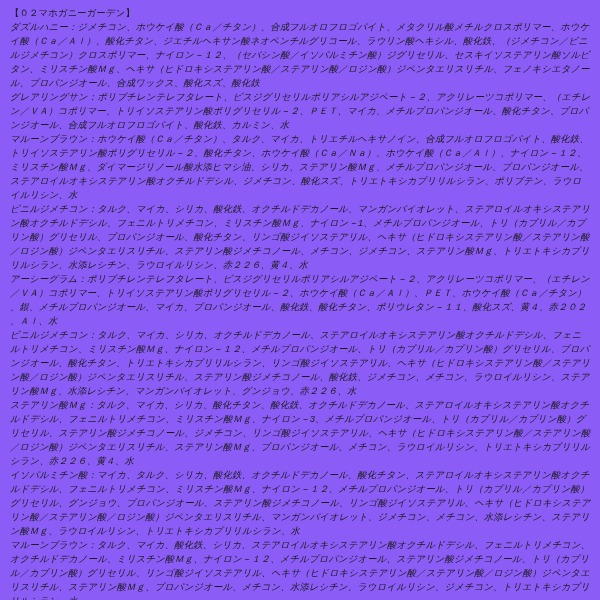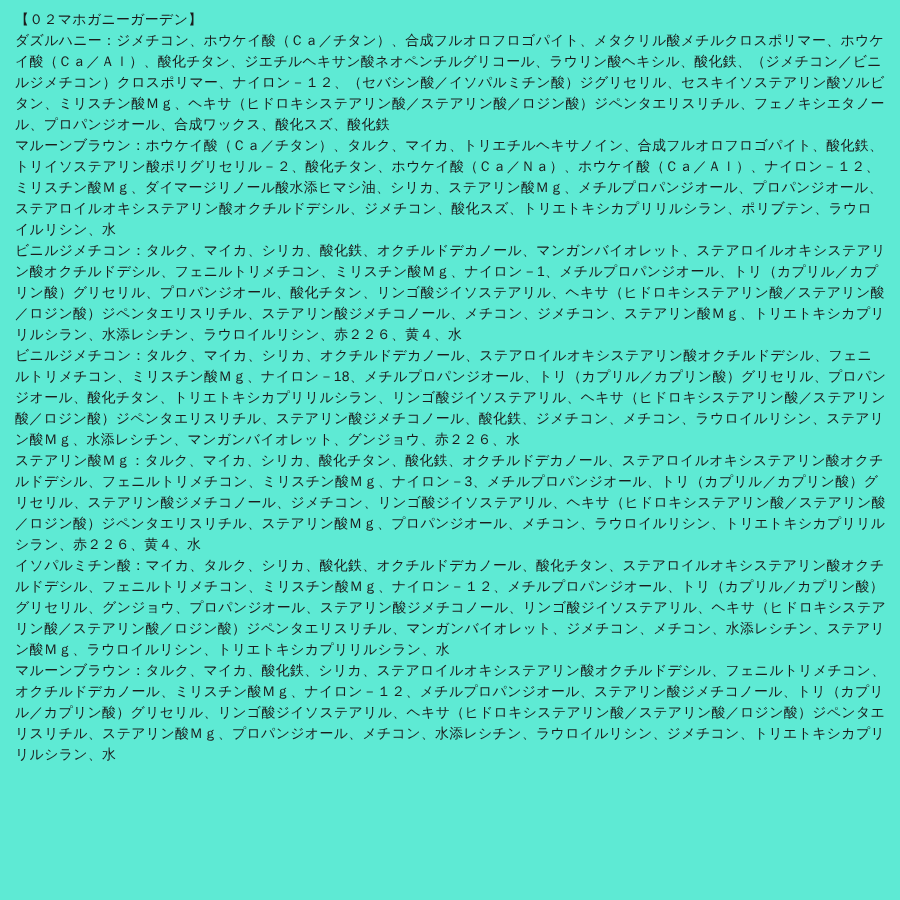--- a/index.html
+++ b/index.html
@@ -5,55 +5,57 @@
   * { margin: 0; padding: 0; box-sizing: border-box; }
   html, body {
     width: 600px;
     height: 600px;
     background: #ffffff;
     overflow: hidden;
   }
   .page {
     width: 600px;
     height: 600px;
-    background: #5eead4;
+    background: #8b5cf6;
     padding: 6px 9px 0 10px;
     font-family: "Liberation Sans", "DejaVu Sans", sans-serif;
     color: #1c1c1c;
     font-size: 9.3px;
     line-height: 14px;
     letter-spacing: 0.2px;
     text-align: left;
   }
   .doc-title {
     font-weight: normal;
     white-space: nowrap;
   }
   .entry {
     word-break: break-all;
     line-break: anywhere;
     overflow-wrap: anywhere;
   }
-  .entry span { display: inline; }
+  .entry span { display: inline; font-style: italic; }
 </style>
 </head>
 <body>
 
 <div class="page">
   <div class="doc-title">【０２マホガニーガーデン】</div>
 
   <p class="entry"><span>ダズルハニー</span><span>：</span><span>ジメチコン、ホウケイ酸（Ｃａ／チタン）、合成フルオロフロゴパイト、メタクリル酸メチルクロスポリマー、ホウケイ酸（Ｃａ／Ａｌ）、酸化チタン、ジエチルヘキサン酸ネオペンチルグリコール、ラウリン酸ヘキシル、酸化鉄、（ジメチコン／ビニルジメチコン）クロスポリマー、ナイロン－１２、（セバシン酸／イソパルミチン酸）ジグリセリル、セスキイソステアリン酸ソルビタン、ミリスチン酸Ｍｇ、ヘキサ（ヒドロキシステアリン酸／ステアリン酸／ロジン酸）ジペンタエリスリチル、フェノキシエタノール、プロパンジオール、合成ワックス、酸化スズ、酸化鉄</span></p>
 
+  <p class="entry"><span>グレアリングサン</span><span>：</span><span>ポリブチレンテレフタレート、ビスジグリセリルポリアシルアジペート－２、アクリレーツコポリマー、（エチレン／ＶＡ）コポリマー、トリイソステアリン酸ポリグリセリル－２、ＰＥＴ、マイカ、メチルプロパンジオール、酸化チタン、プロパンジオール、合成フルオロフロゴパイト、酸化鉄、カルミン、水</span></p>
 
   <p class="entry"><span>マルーンブラウン</span><span>：</span><span>ホウケイ酸（Ｃａ／チタン）、タルク、マイカ、トリエチルヘキサノイン、合成フルオロフロゴパイト、酸化鉄、トリイソステアリン酸ポリグリセリル－２、酸化チタン、ホウケイ酸（Ｃａ／Ｎａ）、ホウケイ酸（Ｃａ／Ａｌ）、ナイロン－１２、ミリスチン酸Ｍｇ、ダイマージリノール酸水添ヒマシ油、シリカ、ステアリン酸Ｍｇ、メチルプロパンジオール、プロパンジオール、ステアロイルオキシステアリン酸オクチルドデシル、ジメチコン、酸化スズ、トリエトキシカプリリルシラン、ポリブテン、ラウロイルリシン、水</span></p>
 
   <p class="entry"><span>ビニルジメチコン</span><span>：</span><span>タルク、マイカ、シリカ、酸化鉄、オクチルドデカノール、マンガンバイオレット、ステアロイルオキシステアリン酸オクチルドデシル、フェニルトリメチコン、ミリスチン酸Ｍｇ、ナイロン－1、メチルプロパンジオール、トリ（カプリル／カプリン酸）グリセリル、プロパンジオール、酸化チタン、リンゴ酸ジイソステアリル、ヘキサ（ヒドロキシステアリン酸／ステアリン酸／ロジン酸）ジペンタエリスリチル、ステアリン酸ジメチコノール、メチコン、ジメチコン、ステアリン酸Ｍｇ、トリエトキシカプリリルシラン、水添レシチン、ラウロイルリシン、赤２２６、黄４、水</span></p>
 
+  <p class="entry"><span>アーシーグラム</span><span>：</span><span>ポリブチレンテレフタレート、ビスジグリセリルポリアシルアジペート－２、アクリレーツコポリマー、（エチレン／ＶＡ）コポリマー、トリイソステアリン酸ポリグリセリル－２、ホウケイ酸（Ｃａ／Ａｌ）、ＰＥＴ、ホウケイ酸（Ｃａ／チタン）、銀、メチルプロパンジオール、マイカ、プロパンジオール、酸化鉄、酸化チタン、ポリウレタン－１１、酸化スズ、黄４、赤２０２、Ａｌ、水</span></p>
 
-  <p class="entry"><span>ビニルジメチコン</span><span>：</span><span>タルク、マイカ、シリカ、オクチルドデカノール、ステアロイルオキシステアリン酸オクチルドデシル、フェニルトリメチコン、ミリスチン酸Ｍｇ、ナイロン－18、メチルプロパンジオール、トリ（カプリル／カプリン酸）グリセリル、プロパンジオール、酸化チタン、トリエトキシカプリリルシラン、リンゴ酸ジイソステアリル、ヘキサ（ヒドロキシステアリン酸／ステアリン酸／ロジン酸）ジペンタエリスリチル、ステアリン酸ジメチコノール、酸化鉄、ジメチコン、メチコン、ラウロイルリシン、ステアリン酸Ｍｇ、水添レシチン、マンガンバイオレット、グンジョウ、赤２２６、水</span></p>
+  <p class="entry"><span>ビニルジメチコン</span><span>：</span><span>タルク、マイカ、シリカ、オクチルドデカノール、ステアロイルオキシステアリン酸オクチルドデシル、フェニルトリメチコン、ミリスチン酸Ｍｇ、ナイロン－１２、メチルプロパンジオール、トリ（カプリル／カプリン酸）グリセリル、プロパンジオール、酸化チタン、トリエトキシカプリリルシラン、リンゴ酸ジイソステアリル、ヘキサ（ヒドロキシステアリン酸／ステアリン酸／ロジン酸）ジペンタエリスリチル、ステアリン酸ジメチコノール、酸化鉄、ジメチコン、メチコン、ラウロイルリシン、ステアリン酸Ｍｇ、水添レシチン、マンガンバイオレット、グンジョウ、赤２２６、水</span></p>
 
   <p class="entry"><span>ステアリン酸Ｍｇ</span><span>：</span><span>タルク、マイカ、シリカ、酸化チタン、酸化鉄、オクチルドデカノール、ステアロイルオキシステアリン酸オクチルドデシル、フェニルトリメチコン、ミリスチン酸Ｍｇ、ナイロン－3、メチルプロパンジオール、トリ（カプリル／カプリン酸）グリセリル、ステアリン酸ジメチコノール、ジメチコン、リンゴ酸ジイソステアリル、ヘキサ（ヒドロキシステアリン酸／ステアリン酸／ロジン酸）ジペンタエリスリチル、ステアリン酸Ｍｇ、プロパンジオール、メチコン、ラウロイルリシン、トリエトキシカプリリルシラン、赤２２６、黄４、水</span></p>
 
   <p class="entry"><span>イソパルミチン酸</span><span>：</span><span>マイカ、タルク、シリカ、酸化鉄、オクチルドデカノール、酸化チタン、ステアロイルオキシステアリン酸オクチルドデシル、フェニルトリメチコン、ミリスチン酸Ｍｇ、ナイロン－１２、メチルプロパンジオール、トリ（カプリル／カプリン酸）グリセリル、グンジョウ、プロパンジオール、ステアリン酸ジメチコノール、リンゴ酸ジイソステアリル、ヘキサ（ヒドロキシステアリン酸／ステアリン酸／ロジン酸）ジペンタエリスリチル、マンガンバイオレット、ジメチコン、メチコン、水添レシチン、ステアリン酸Ｍｇ、ラウロイルリシン、トリエトキシカプリリルシラン、水</span></p>
 
   <p class="entry"><span>マルーンブラウン</span><span>：</span><span>タルク、マイカ、酸化鉄、シリカ、ステアロイルオキシステアリン酸オクチルドデシル、フェニルトリメチコン、オクチルドデカノール、ミリスチン酸Ｍｇ、ナイロン－１２、メチルプロパンジオール、ステアリン酸ジメチコノール、トリ（カプリル／カプリン酸）グリセリル、リンゴ酸ジイソステアリル、ヘキサ（ヒドロキシステアリン酸／ステアリン酸／ロジン酸）ジペンタエリスリチル、ステアリン酸Ｍｇ、プロパンジオール、メチコン、水添レシチン、ラウロイルリシン、ジメチコン、トリエトキシカプリリルシラン、水</span></p>
 
 </div>
 
 </body></html>

